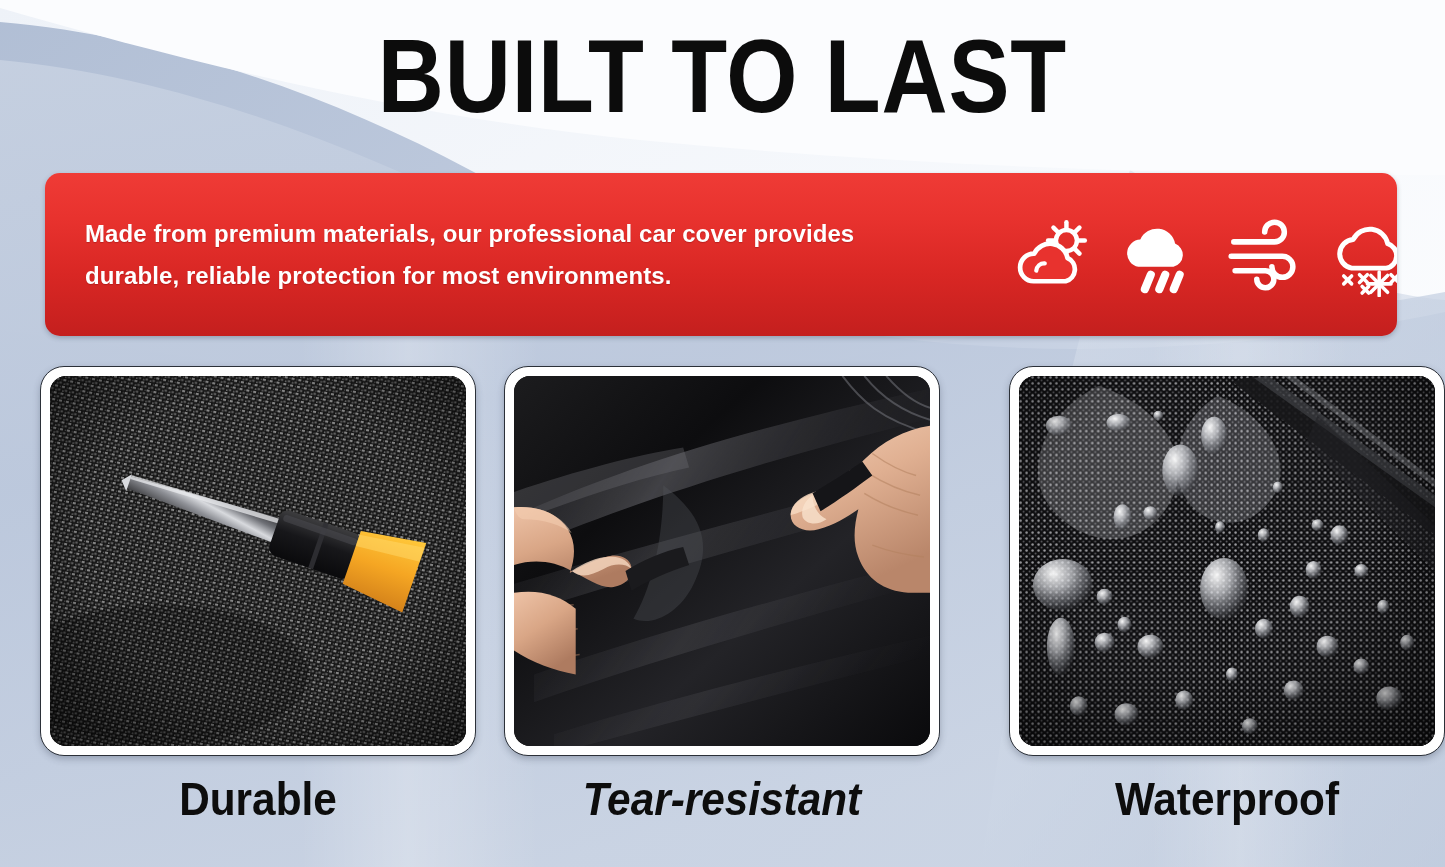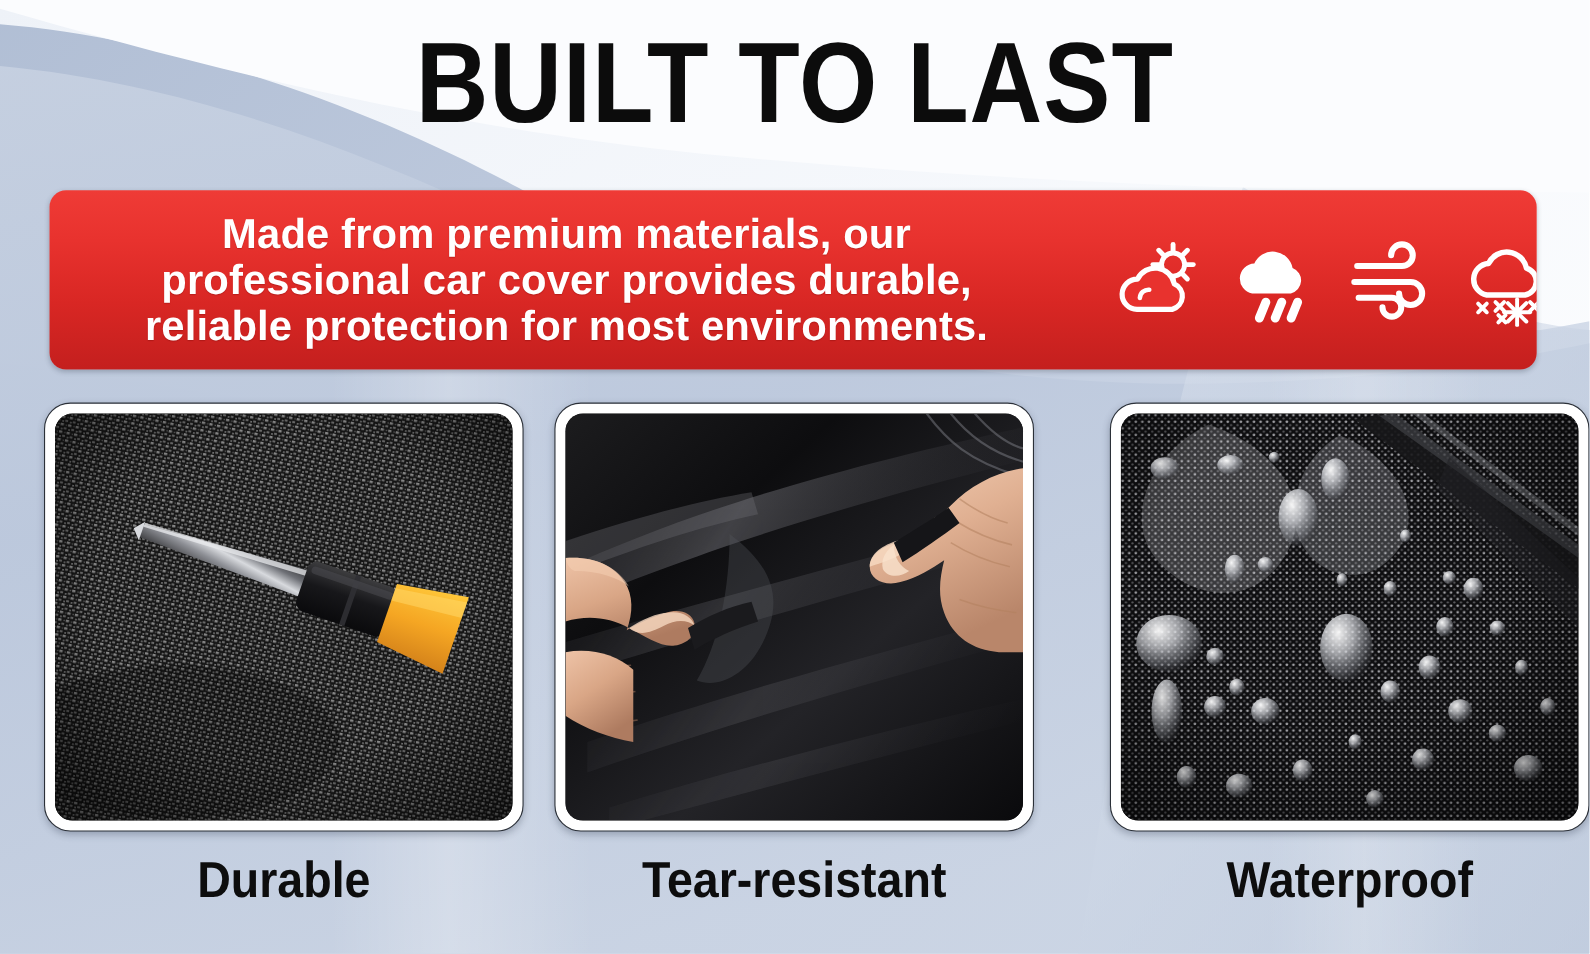--- a/index.html
+++ b/index.html
@@ -41,47 +41,46 @@
     border-radius:15px;
     background:linear-gradient(180deg,#ef3b36 0%,#e8322e 28%,#d92724 62%,#c41f1e 100%);
     box-shadow:0 2px 5px rgba(40,50,70,.28);
     display:flex; align-items:center;
     overflow:hidden;
   }
   #promo-text {
     color:#ffffff;
     font-family:"Liberation Sans Narrow","Liberation Sans", sans-serif;
     font-weight:bold;
-    font-size:38px;
+    font-size:24px;
     line-height:42px;
     letter-spacing:.1px;
     padding-left:40px;
     width:900px;
     text-shadow:0 1px 1px rgba(120,10,10,.35);
-    text-align:center;
   }
   #weather-icons {
     position:absolute;
     left:955px; top:0; height:163px;
     width:430px;
     display:flex; align-items:center; justify-content:space-between;
     padding:0 18px 0 10px;
   }
   .wx-icon { width:84px; height:84px; display:block; }
 
   
   #features {
     position:absolute;
     left:0; top:366px; width:1445px; height:480px;
   }
   .feature {
     position:absolute; top:0; width:436px;
   }
   .feature-1 { left:40px; }
-  .feature-2 { left:504px; }
+  .feature-2 { left:504px;font-style:italic; }
   .feature-3 { left:965px;margin-left:44px; }
 
   .photo-frame {
     width:436px; height:390px;
     border-radius:24px;
     background:#ffffff;
     padding:9px;
     border:1.5px solid #2b3038;
     box-shadow:0 3px 7px rgba(45,55,75,.30);
   }

